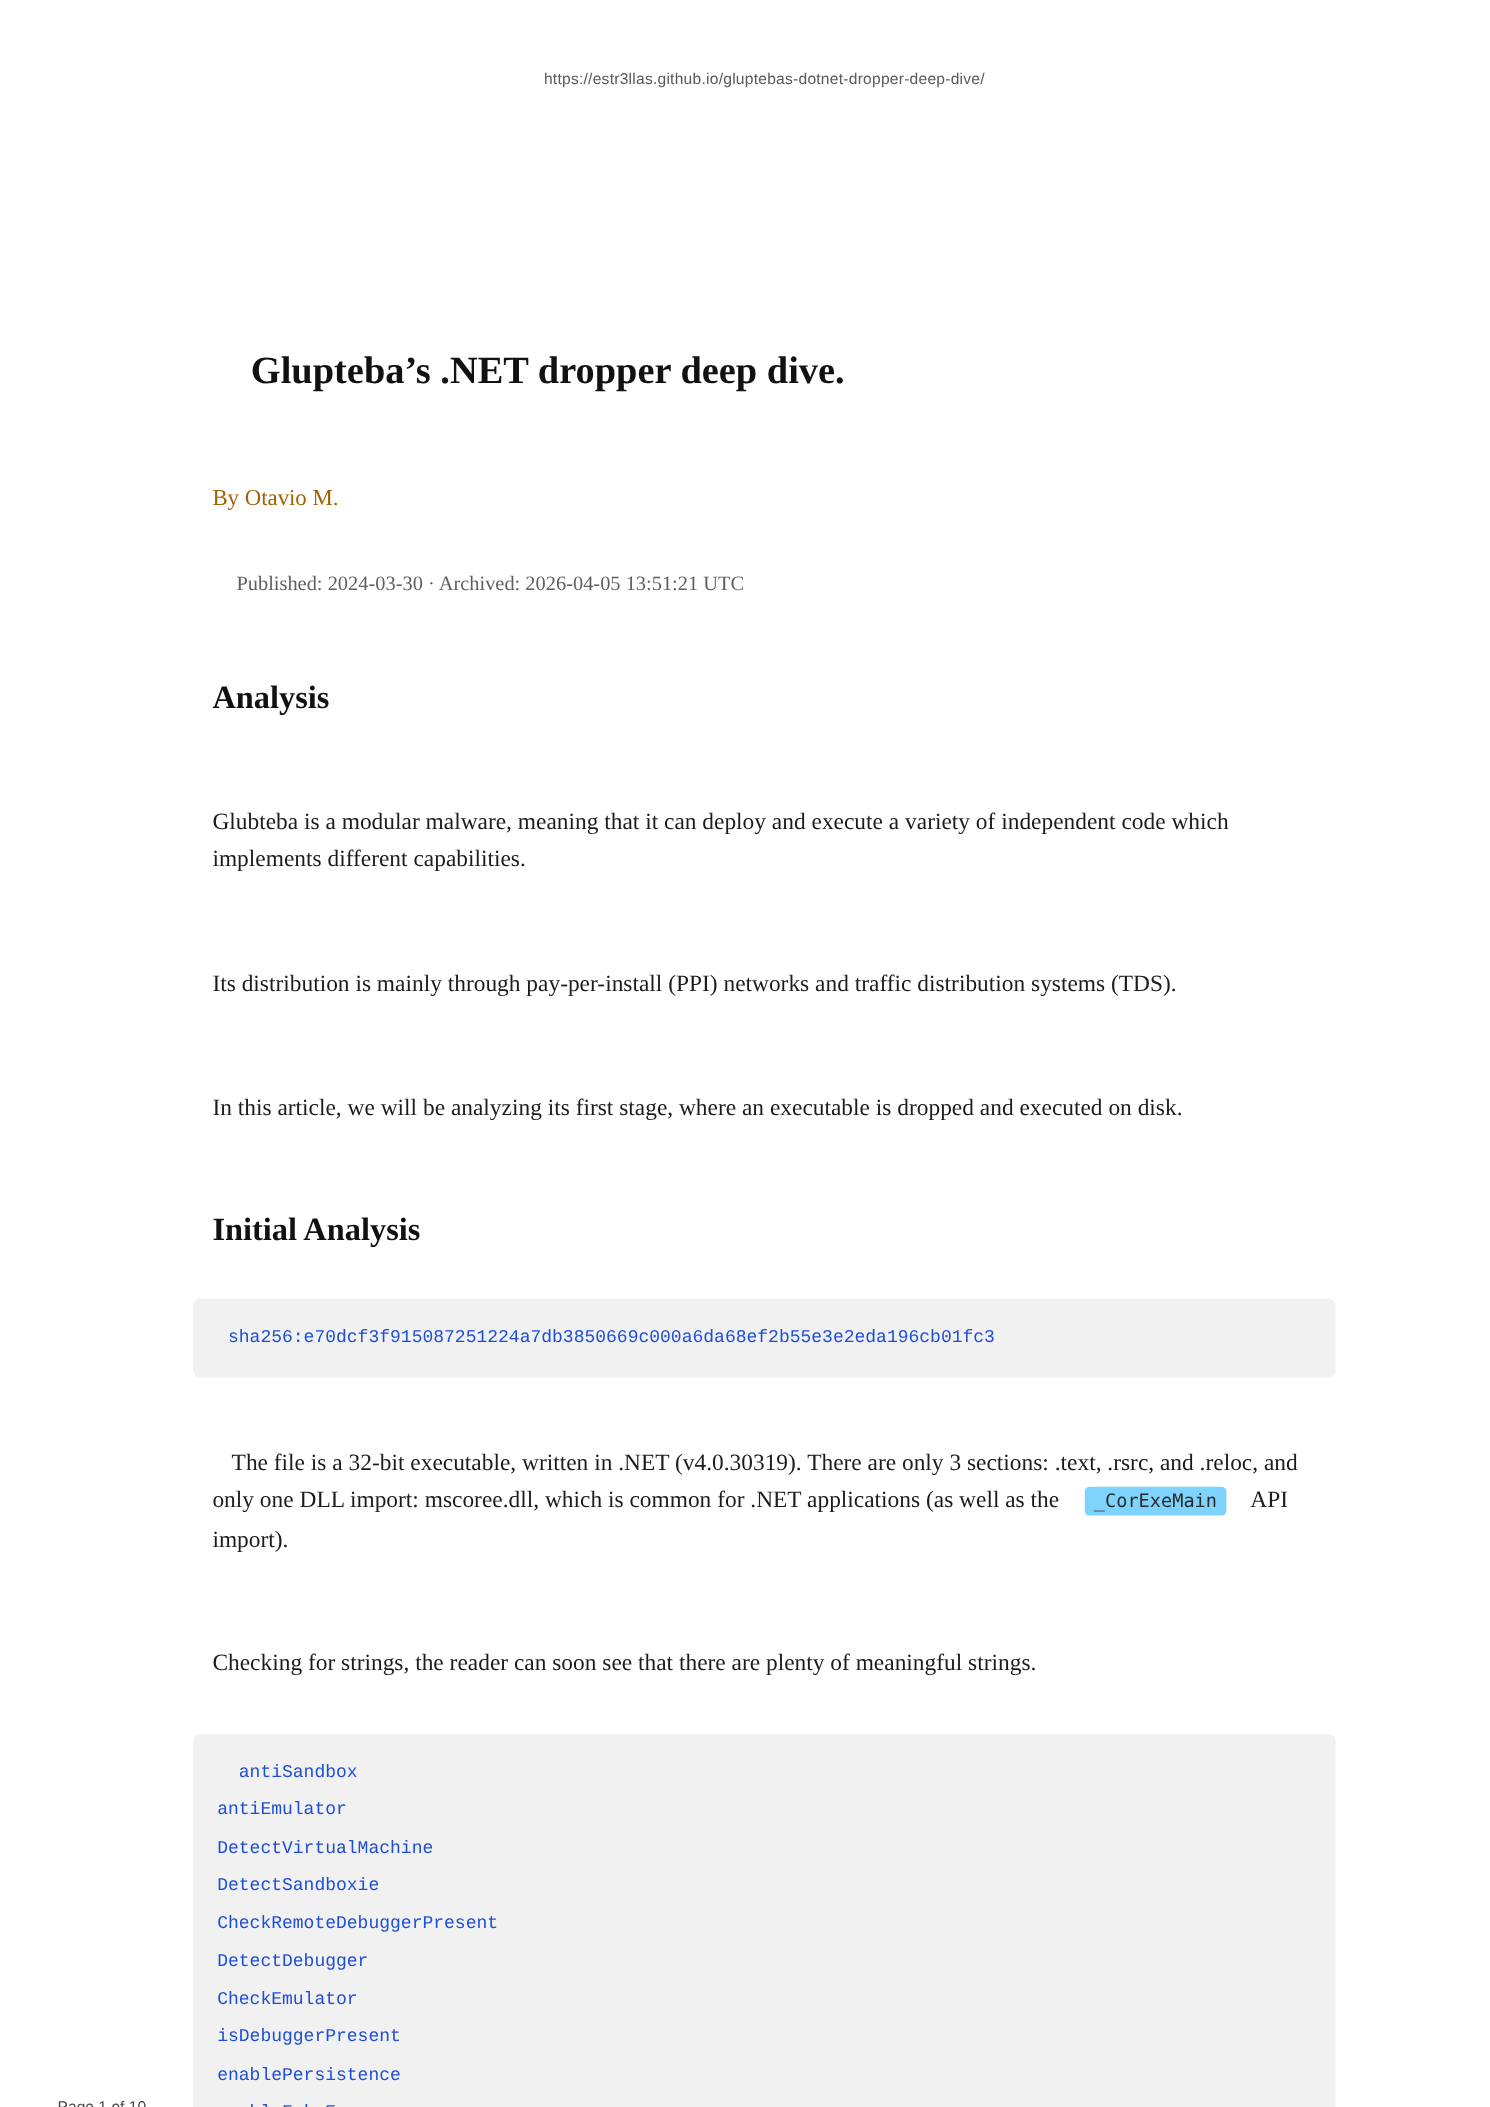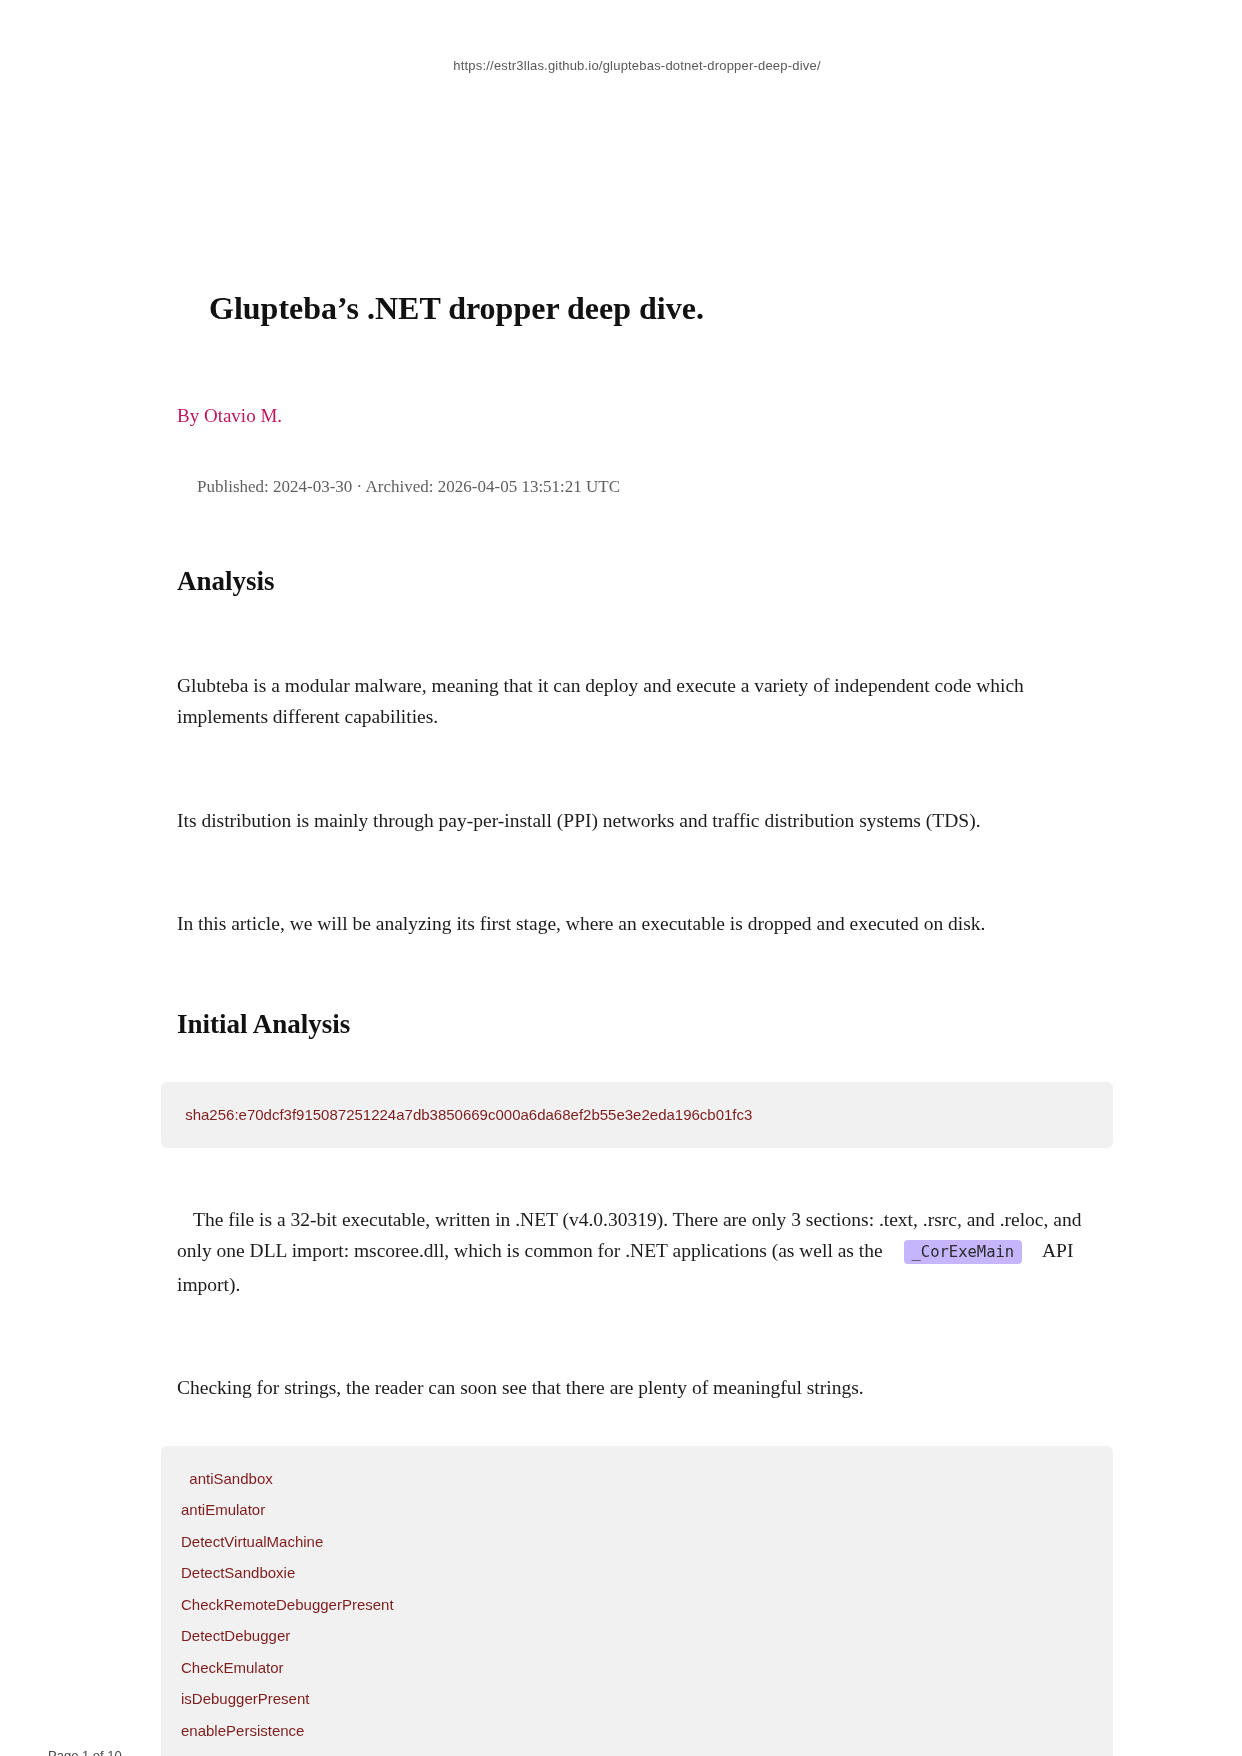--- a/index.html
+++ b/index.html
@@ -28,21 +28,21 @@
     font-size: 32px;
     line-height: 1.2;
     font-weight: bold;
     color: #111111;
     font-family: "Liberation Serif", serif;
     margin-left: 32px;
   }
   .byline {
     margin-top: 46px;
     font-size: 19px;
-    color: #be185d;
+    color: #a16207;
   }
   .meta-line {
     margin-top: 18px;
     font-size: 17px;
     color: #5f5f5f;
     margin-left: 20px;
   }
   h2.section-heading {
     margin-top: 36px;
     font-size: 27px;
@@ -55,31 +55,31 @@
     font-size: 19.5px;
     line-height: 31.5px;
     color: #1c1c1c;
   }
   pre.code-block {
     margin-top: 26px;
     margin-bottom: 40px;
     background: #f1f1f2;
     border-radius: 6px;
     padding: 17px 20px;
-    font-family: Liberation Sans, sans-serif;
+    font-family: Liberation Mono, monospace;
     font-size: 15px;
     line-height: 31.5px;
-    color: #7f1d1d;
+    color: #1d4ed8;
     white-space: pre;
     overflow: hidden;
   }
   code.inline-code {
     font-family: "DejaVu Sans Mono", monospace;
     font-size: 15.5px;
-    background: #c4b5fd;
+    background: #7dd3fc;
     border-radius: 4px;
     padding: 3px 8px;
     color: #2b2b2b;
   }
   .page-footer {
     position: absolute;
     left: 0;
     right: 0;
     top: 1716px;
     font-family: "Liberation Sans", sans-serif;

